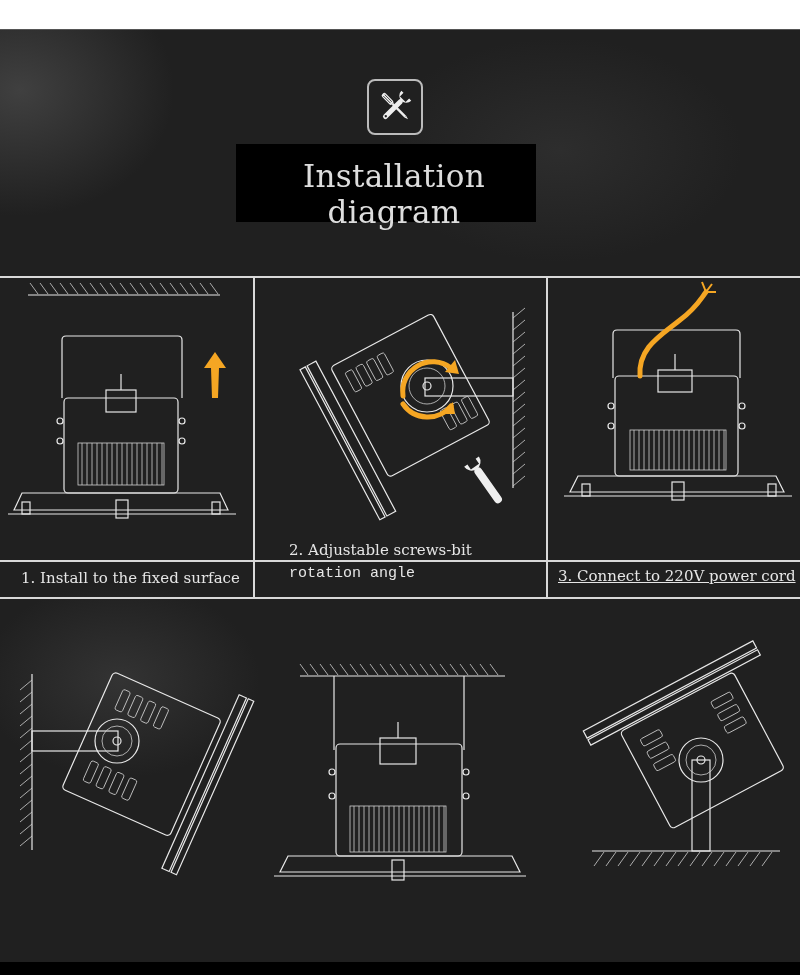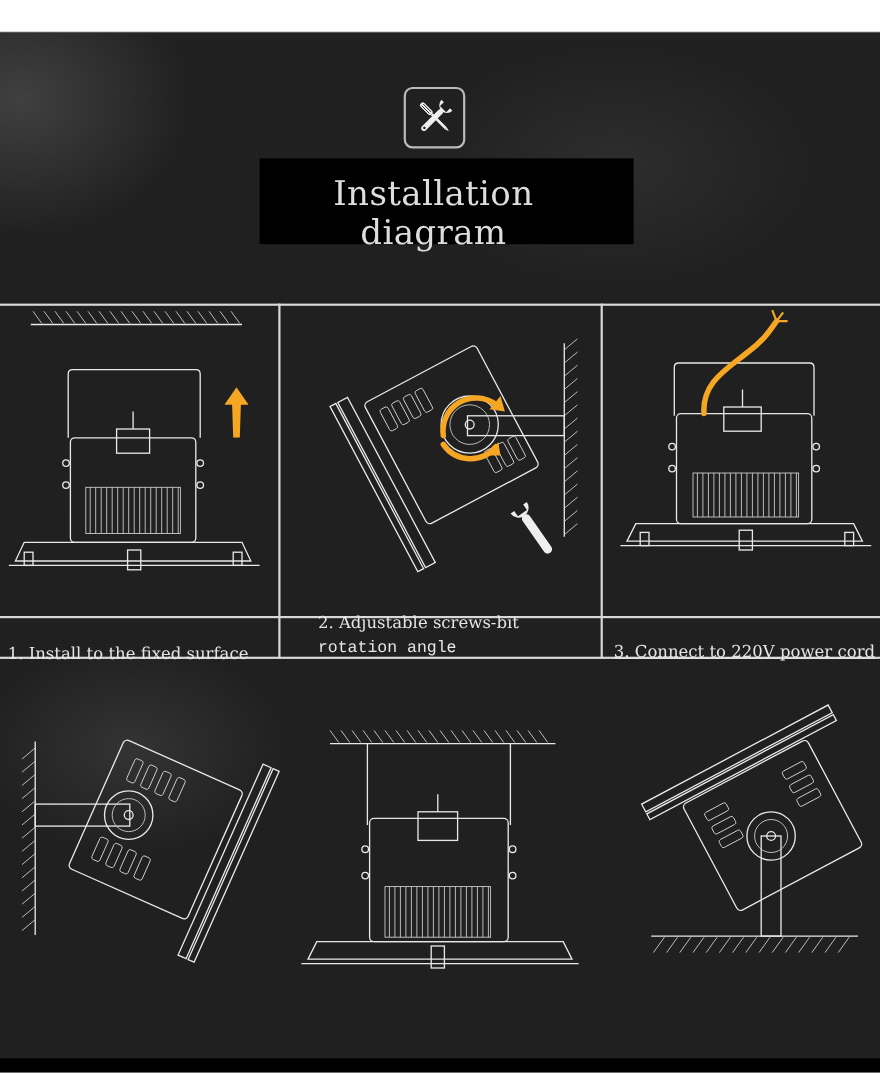--- a/index.html
+++ b/index.html
@@ -7,25 +7,25 @@
   .stage{position:absolute;left:0;top:29px;width:800px;height:933px;
     background:
       radial-gradient(ellipse 220px 180px at 20px 60px, rgba(90,90,90,.55), rgba(0,0,0,0) 70%),
       radial-gradient(ellipse 260px 160px at 560px 120px, rgba(70,70,70,.35), rgba(0,0,0,0) 70%),
       radial-gradient(ellipse 200px 140px at 120px 650px, rgba(80,80,80,.4), rgba(0,0,0,0) 70%),
       #202020;
     border-top:1px solid #555;}
   .bottombar{position:absolute;left:0;top:962px;width:800px;height:13px;background:#000;}
   .header-icon{position:absolute;left:367px;top:79px;width:56px;height:56px;border:2px solid #bbb;border-radius:8px;box-sizing:border-box;background:#202020;}
   .header-icon svg{position:absolute;left:6px;top:6px;}
-  .title-box{position:absolute;left:236px;top:144px;width:340px;height:78px;background:#000;}
+  .title-box{position:absolute;left:236px;top:144px;width:300px;height:78px;background:#000;}
   .title{position:absolute;left:0;top:14px;width:316px;text-align:center;color:#ddd;font-size:31px;letter-spacing:.3px;}
   .hline{position:absolute;left:0;width:800px;height:2px;background:#d8d8d8;}
   .vline{position:absolute;width:2px;background:#d8d8d8;}
-  .caption{position:absolute;color:#e6e6e6;font-size:15px;white-space:nowrap;margin-top:16px;}
+  .caption{position:absolute;color:#e6e6e6;font-size:15px;white-space:nowrap;}
   .panel{position:absolute;}
   svg .ln{fill:none;stroke:#e8e8e8;stroke-width:1.2;}
   svg .ln2{fill:none;stroke:#cfcfcf;stroke-width:.8;}
   svg .or{fill:none;stroke:#f5a623;stroke-width:5;stroke-linecap:round;}
 </style>
 </head>
 <body>
 
 <div class="stage"></div>
 
@@ -150,21 +150,21 @@
     <path class="ln" d="M16 218 L244 218"></path>
     <rect class="ln" x="124" y="204" width="12" height="18"></rect>
     <rect class="ln" x="34" y="206" width="8" height="12"></rect>
     <rect class="ln" x="220" y="206" width="8" height="12"></rect>
 
     <path d="M92 98 C90 70 112 58 132 42 C148 30 152 22 158 14" fill="none" stroke="#f5a623" stroke-width="5" stroke-linecap="round"></path>
     <path d="M158 14 l-4 -10 M158 14 l6 -8 M158 14 l10 0" fill="none" stroke="#f5a623" stroke-width="2"></path>
   </svg>
 </div>
 
-<div class="caption" style="left:7px;top:569px;">1. Install to the fixed surface</div>
+<div class="caption" style="left:21px;top:569px;">1. Install to the fixed surface</div>
 <div class="caption" style="left:289px;top:541px;">2. Adjustable screws-bit</div>
 <div class="caption" style="left:289px;top:565px;font-family:Liberation Mono, monospace;">rotation angle</div>
 <div class="caption" style="left:558px;top:567px;text-decoration:underline;">3. Connect to 220V power cord</div>
 
 <div class="panel" style="left:0;top:620px;width:800px;height:340px;">
   <svg width="800" height="340" viewBox="0 0 800 340">
 
     <g>
       <line class="ln" x1="32" y1="54" x2="32" y2="230"></line>
       <g class="ln2">

